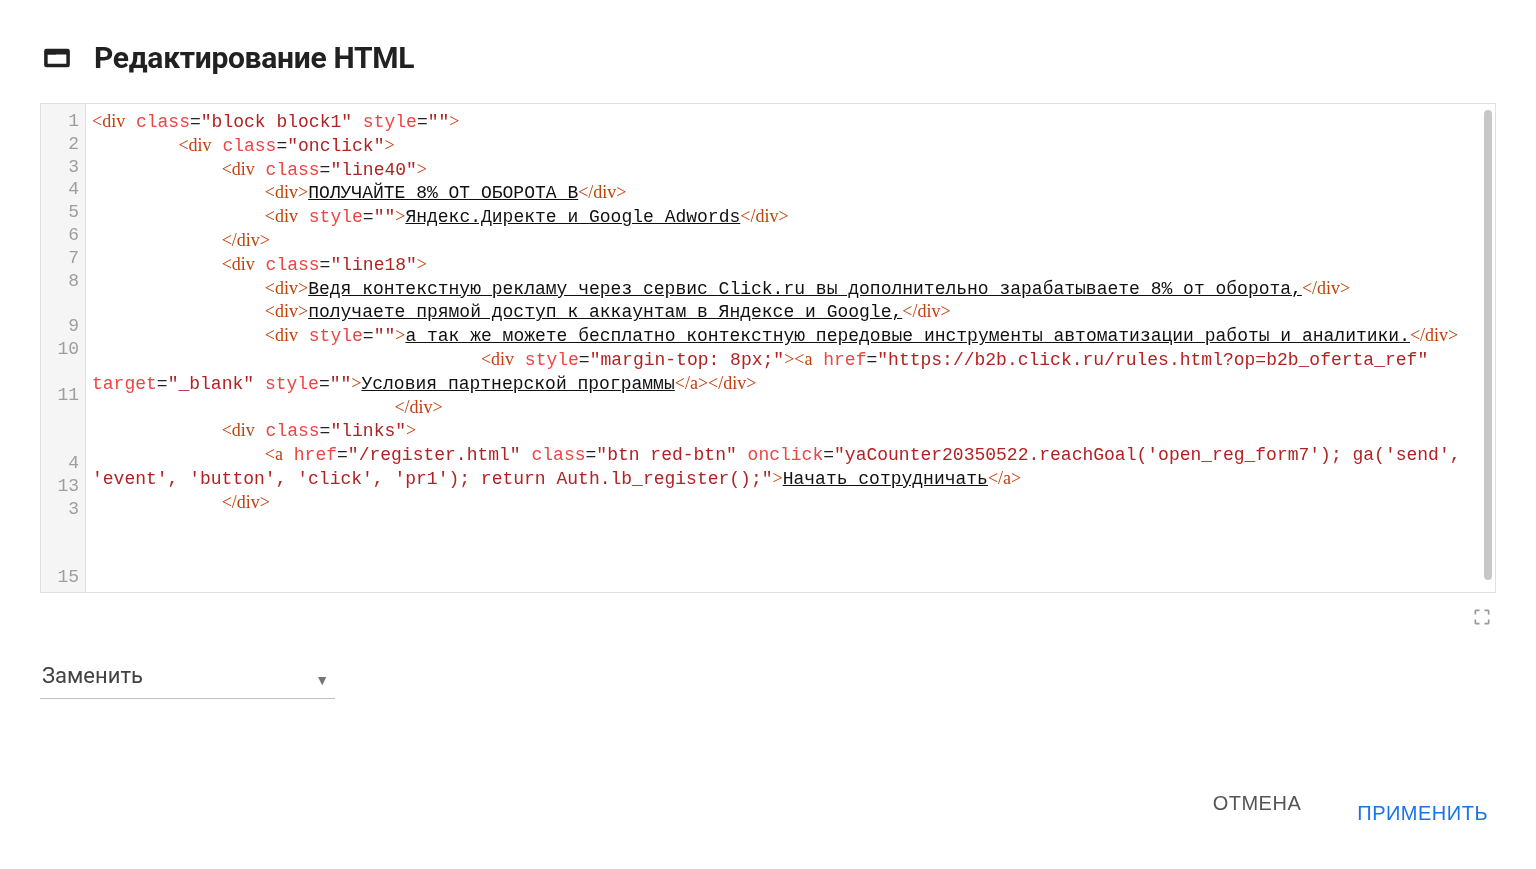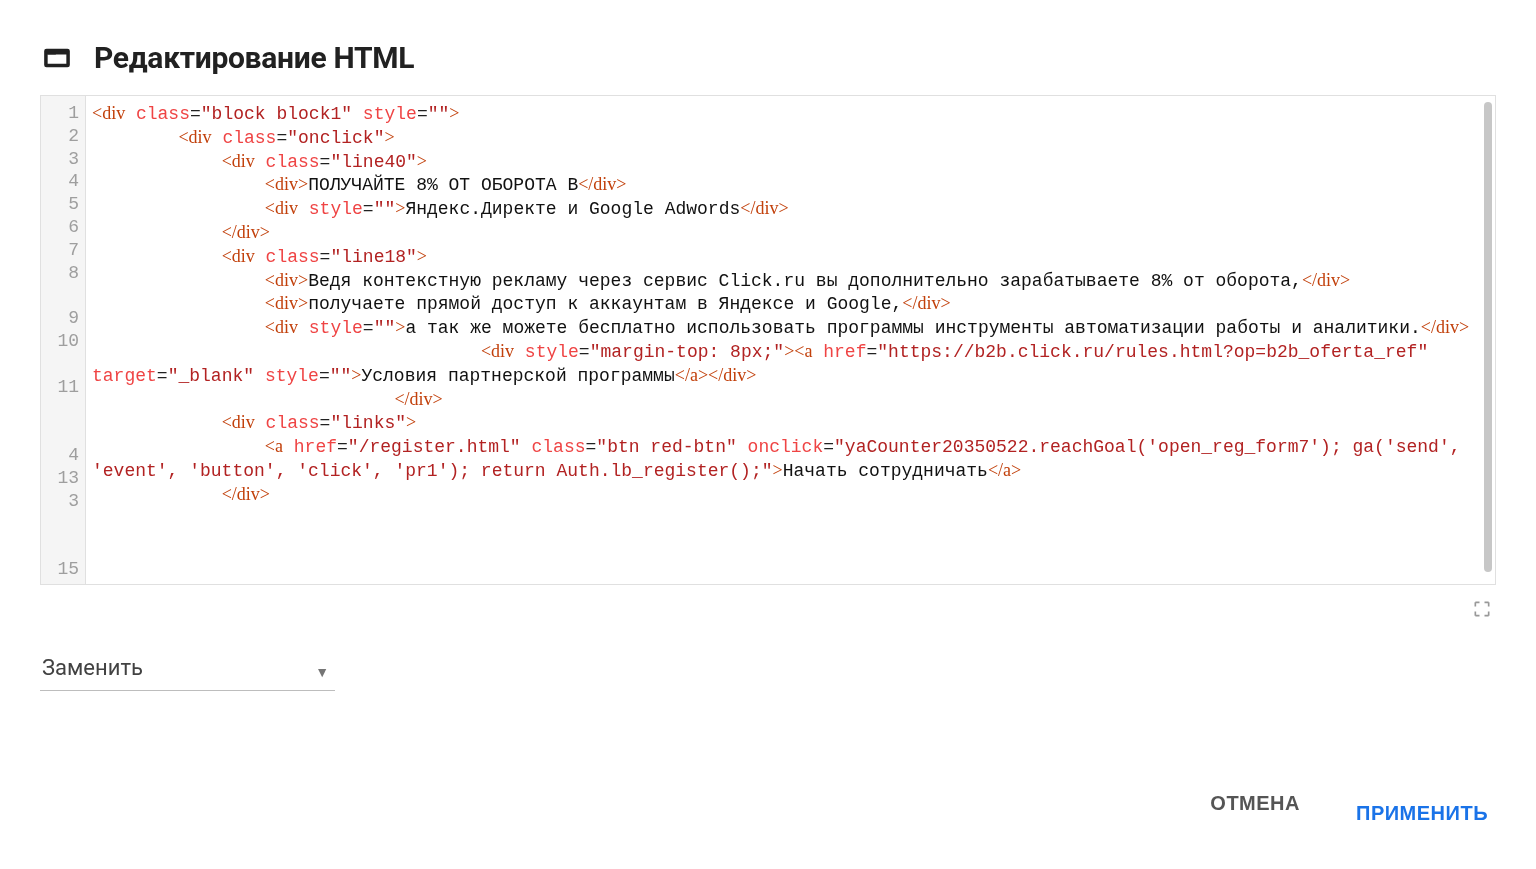--- a/index.html
+++ b/index.html
@@ -7,21 +7,21 @@
     margin: 0;
     padding: 40px;
     font-family: Roboto, Arial, sans-serif;
     background: #fff;
     color: #212121;
   }
   .header {
     display: flex;
     align-items: center;
     gap: 20px;
-    margin-bottom: 20px;
+    margin-bottom: 28px;
   }
   .header-icon {
     width: 34px;
     height: 28px;
     display: inline-flex;
     align-items: center;
     justify-content: center;
   }
   .title {
     font-size: 30px;
@@ -72,21 +72,21 @@
     font-family: "Consolas","Menlo","Courier New",monospace;
     font-size: 18px;
     line-height: 22.8px;
     white-space: pre-wrap;
     word-break: break-word;
     overflow: hidden;
   }
   .tag { color: #c2410c; font-family: Liberation Serif, serif; }
   .attr { color: #ef4444; }
   .val  { color: #b22222; }
-  .txt  { color: #111; }
+  .txt  { color: #111; text-decoration: underline; }
   .belowbar {
     display: flex;
     justify-content: flex-end;
     padding: 14px 4px 30px 4px;
   }
   .fullscreen-icon {
     width: 20px; height: 20px;
     opacity: 0.6;
     cursor: pointer;
   }
@@ -106,21 +106,21 @@
     position: fixed;
     bottom: 40px;
     right: 40px;
     display: flex;
     gap: 40px;
     align-items: center;
   }
   .btn {
     font-size: 20px;
     letter-spacing: 0.5px;
-    font-weight: 700;
+    font-weight: 400;
     cursor: pointer;
     background: none;
     border: none;
     padding: 4px 8px;
   }
   .btn-cancel { color: #555; }
   .btn-apply  { color: #1a73e8; margin-top: 20px; }
 
   
   .gn { display:block; }
@@ -159,21 +159,21 @@
     </div>
   <div class="code-area"><span class="tag">&lt;div</span> <span class="attr">class</span>=<span class="val">"<span>block block1</span>"</span> <span class="attr">style</span>=<span class="val">""</span><span class="tag">&gt;</span>
         <span class="tag">&lt;div</span> <span class="attr">class</span>=<span class="val">"<span>onclick</span>"</span><span class="tag">&gt;</span>
             <span class="tag">&lt;div</span> <span class="attr">class</span>=<span class="val">"<span>line40</span>"</span><span class="tag">&gt;</span>
                 <span class="tag">&lt;div&gt;</span><span class="txt">ПОЛУЧАЙТЕ 8% ОТ ОБОРОТА В</span><span class="tag">&lt;/div&gt;</span>
                 <span class="tag">&lt;div</span> <span class="attr">style</span>=<span class="val">""</span><span class="tag">&gt;</span><span class="txt">Яндекс.Директе и Google Adwords</span><span class="tag">&lt;/div&gt;</span>
             <span class="tag">&lt;/div&gt;</span>
             <span class="tag">&lt;div</span> <span class="attr">class</span>=<span class="val">"<span>line18</span>"</span><span class="tag">&gt;</span>
                 <span class="tag">&lt;div&gt;</span><span class="txt">Ведя контекстную рекламу через сервис Click.ru вы дополнительно зарабатываете 8% от оборота,</span><span class="tag">&lt;/div&gt;</span>
                 <span class="tag">&lt;div&gt;</span><span class="txt">получаете прямой доступ к аккаунтам в Яндексе и Google,</span><span class="tag">&lt;/div&gt;</span>
-                <span class="tag">&lt;div</span> <span class="attr">style</span>=<span class="val">""</span><span class="tag">&gt;</span><span class="txt">а так же можете бесплатно использовать программы инструменты автоматизации работы и аналитики.</span><span class="tag">&lt;/div&gt;</span>
+                <span class="tag">&lt;div</span> <span class="attr">style</span>=<span class="val">""</span><span class="tag">&gt;</span><span class="txt">а так же можете бесплатно контекстную передовые инструменты автоматизации работы и аналитики.</span><span class="tag">&lt;/div&gt;</span>
                                     <span class="tag">&lt;div</span> <span class="attr">style</span>=<span class="val">"<span>margin-top: 8px;</span>"</span><span class="tag">&gt;&lt;a</span> <span class="attr">href</span>=<span class="val">"<span>https://b2b.click.ru/rules.html?op=b2b_oferta_ref</span>"</span> <span class="attr">target</span>=<span class="val">"<span>_blank</span>"</span> <span class="attr">style</span>=<span class="val">""</span><span class="tag">&gt;</span><span class="txt">Условия партнерской программы</span><span class="tag">&lt;/a&gt;&lt;/div&gt;</span>
                             <span class="tag">&lt;/div&gt;</span>
             <span class="tag">&lt;div</span> <span class="attr">class</span>=<span class="val">"<span>links</span>"</span><span class="tag">&gt;</span>
                 <span class="tag">&lt;a</span> <span class="attr">href</span>=<span class="val">"<span>/register.html</span>"</span> <span class="attr">class</span>=<span class="val">"<span>btn red-btn</span>"</span> <span class="attr">onclick</span>=<span class="val">"<span>yaCounter20350522.reachGoal('open_reg_form7'); ga('send', 'event', 'button', 'click', 'pr1'); return Auth.lb_register();</span>"</span><span class="tag">&gt;</span><span class="txt">Начать сотрудничать</span><span class="tag">&lt;/a&gt;</span>
             <span class="tag">&lt;/div&gt;</span></div>
   <div class="scrollbar-track">
     <div class="scrollbar-thumb"></div>
   </div>
 </div>
 

